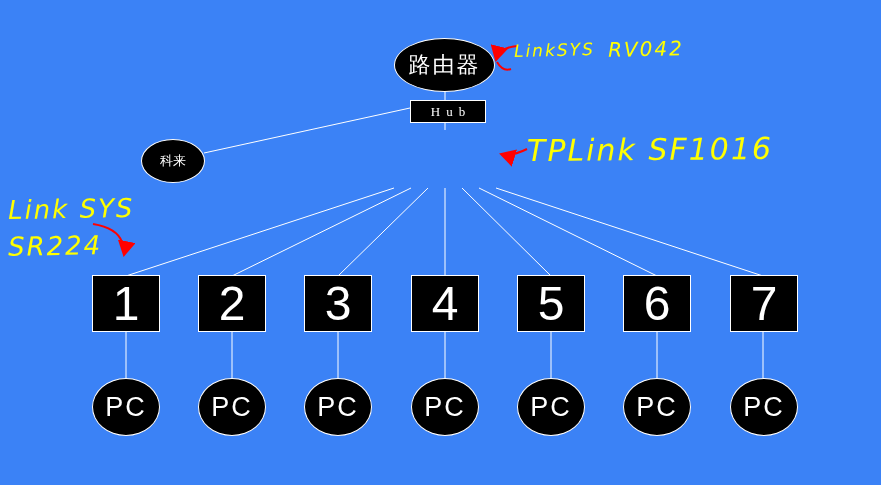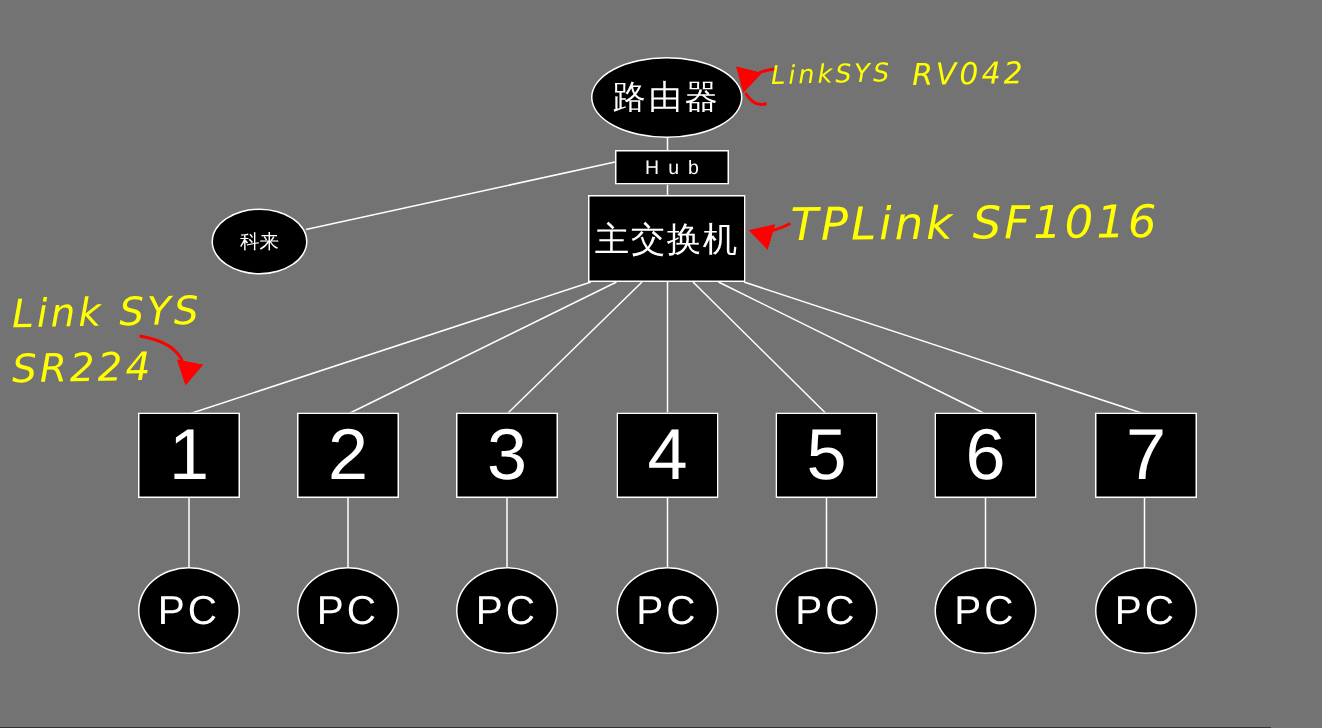--- a/index.html
+++ b/index.html
@@ -1,26 +1,26 @@
 <!DOCTYPE html>
 <html><head>
 <meta charset="utf-8">
 <style>
   html,body{margin:0;padding:0;background:#000;}
   .stage{
-    position:relative;width:881px;height:485px;background:#737373;overflow:hidden;
+    position:relative;width:881px;height:485px;background:#3b82f6;overflow:hidden;
     font-family:"Liberation Sans",sans-serif;color:#fff;
   }
   .wires{position:absolute;left:0;top:0;}
   .node{position:absolute;display:flex;align-items:center;justify-content:center;
         background:#000;box-sizing:border-box;border:1px solid #fff;text-align:center;}
   .ellipse{border-radius:50%;}
   .router{left:394px;top:38px;width:101px;height:54px;font-size:22px;letter-spacing:2px;}
   .hub{left:410px;top:100px;width:76px;height:23px;
-       font-family:Liberation Sans, sans-serif;font-size:13px;letter-spacing:6px;text-indent:6px;}
+       font-family:Liberation Serif, serif;font-size:13px;letter-spacing:6px;text-indent:6px;}
   .switch{left:392px;top:130px;width:105px;height:58px;font-size:23px;letter-spacing:1px;}
   .monitor{left:141px;top:139px;width:64px;height:44px;font-size:13px;}
   .port{top:275px;width:68px;height:57px;font-size:48px;}
   .pc{top:378px;width:68px;height:58px;font-size:27px;letter-spacing:2px;}
   .hand{position:absolute;color:#ffff00;font-family:"DejaVu Sans",sans-serif;
         font-style:italic;white-space:nowrap;letter-spacing:2px;}
   .hand.sm{font-size:17px;transform:rotate(-1.5deg);}
   .hand.md{font-size:20px;transform:rotate(-1deg);}
   .hand.lg{font-size:30px;transform:rotate(-0.5deg);}
   .hand.xl{font-size:26px;transform:rotate(-1deg);}
@@ -72,23 +72,20 @@
   </svg>
 
   <div class="node ellipse router">
     <span>路由器</span>
   </div>
 
   <div class="node hub">
     <span>Hub</span>
   </div>
 
-  <div class="node switch">
-    <span>主交换机</span>
-  </div>
 
   <div class="node ellipse monitor">
     <span>科来</span>
   </div>
 
   <div class="node port" style="left:92px">
       <span>1</span>
     </div>
   <div class="node port" style="left:198px">
       <span>2</span>

